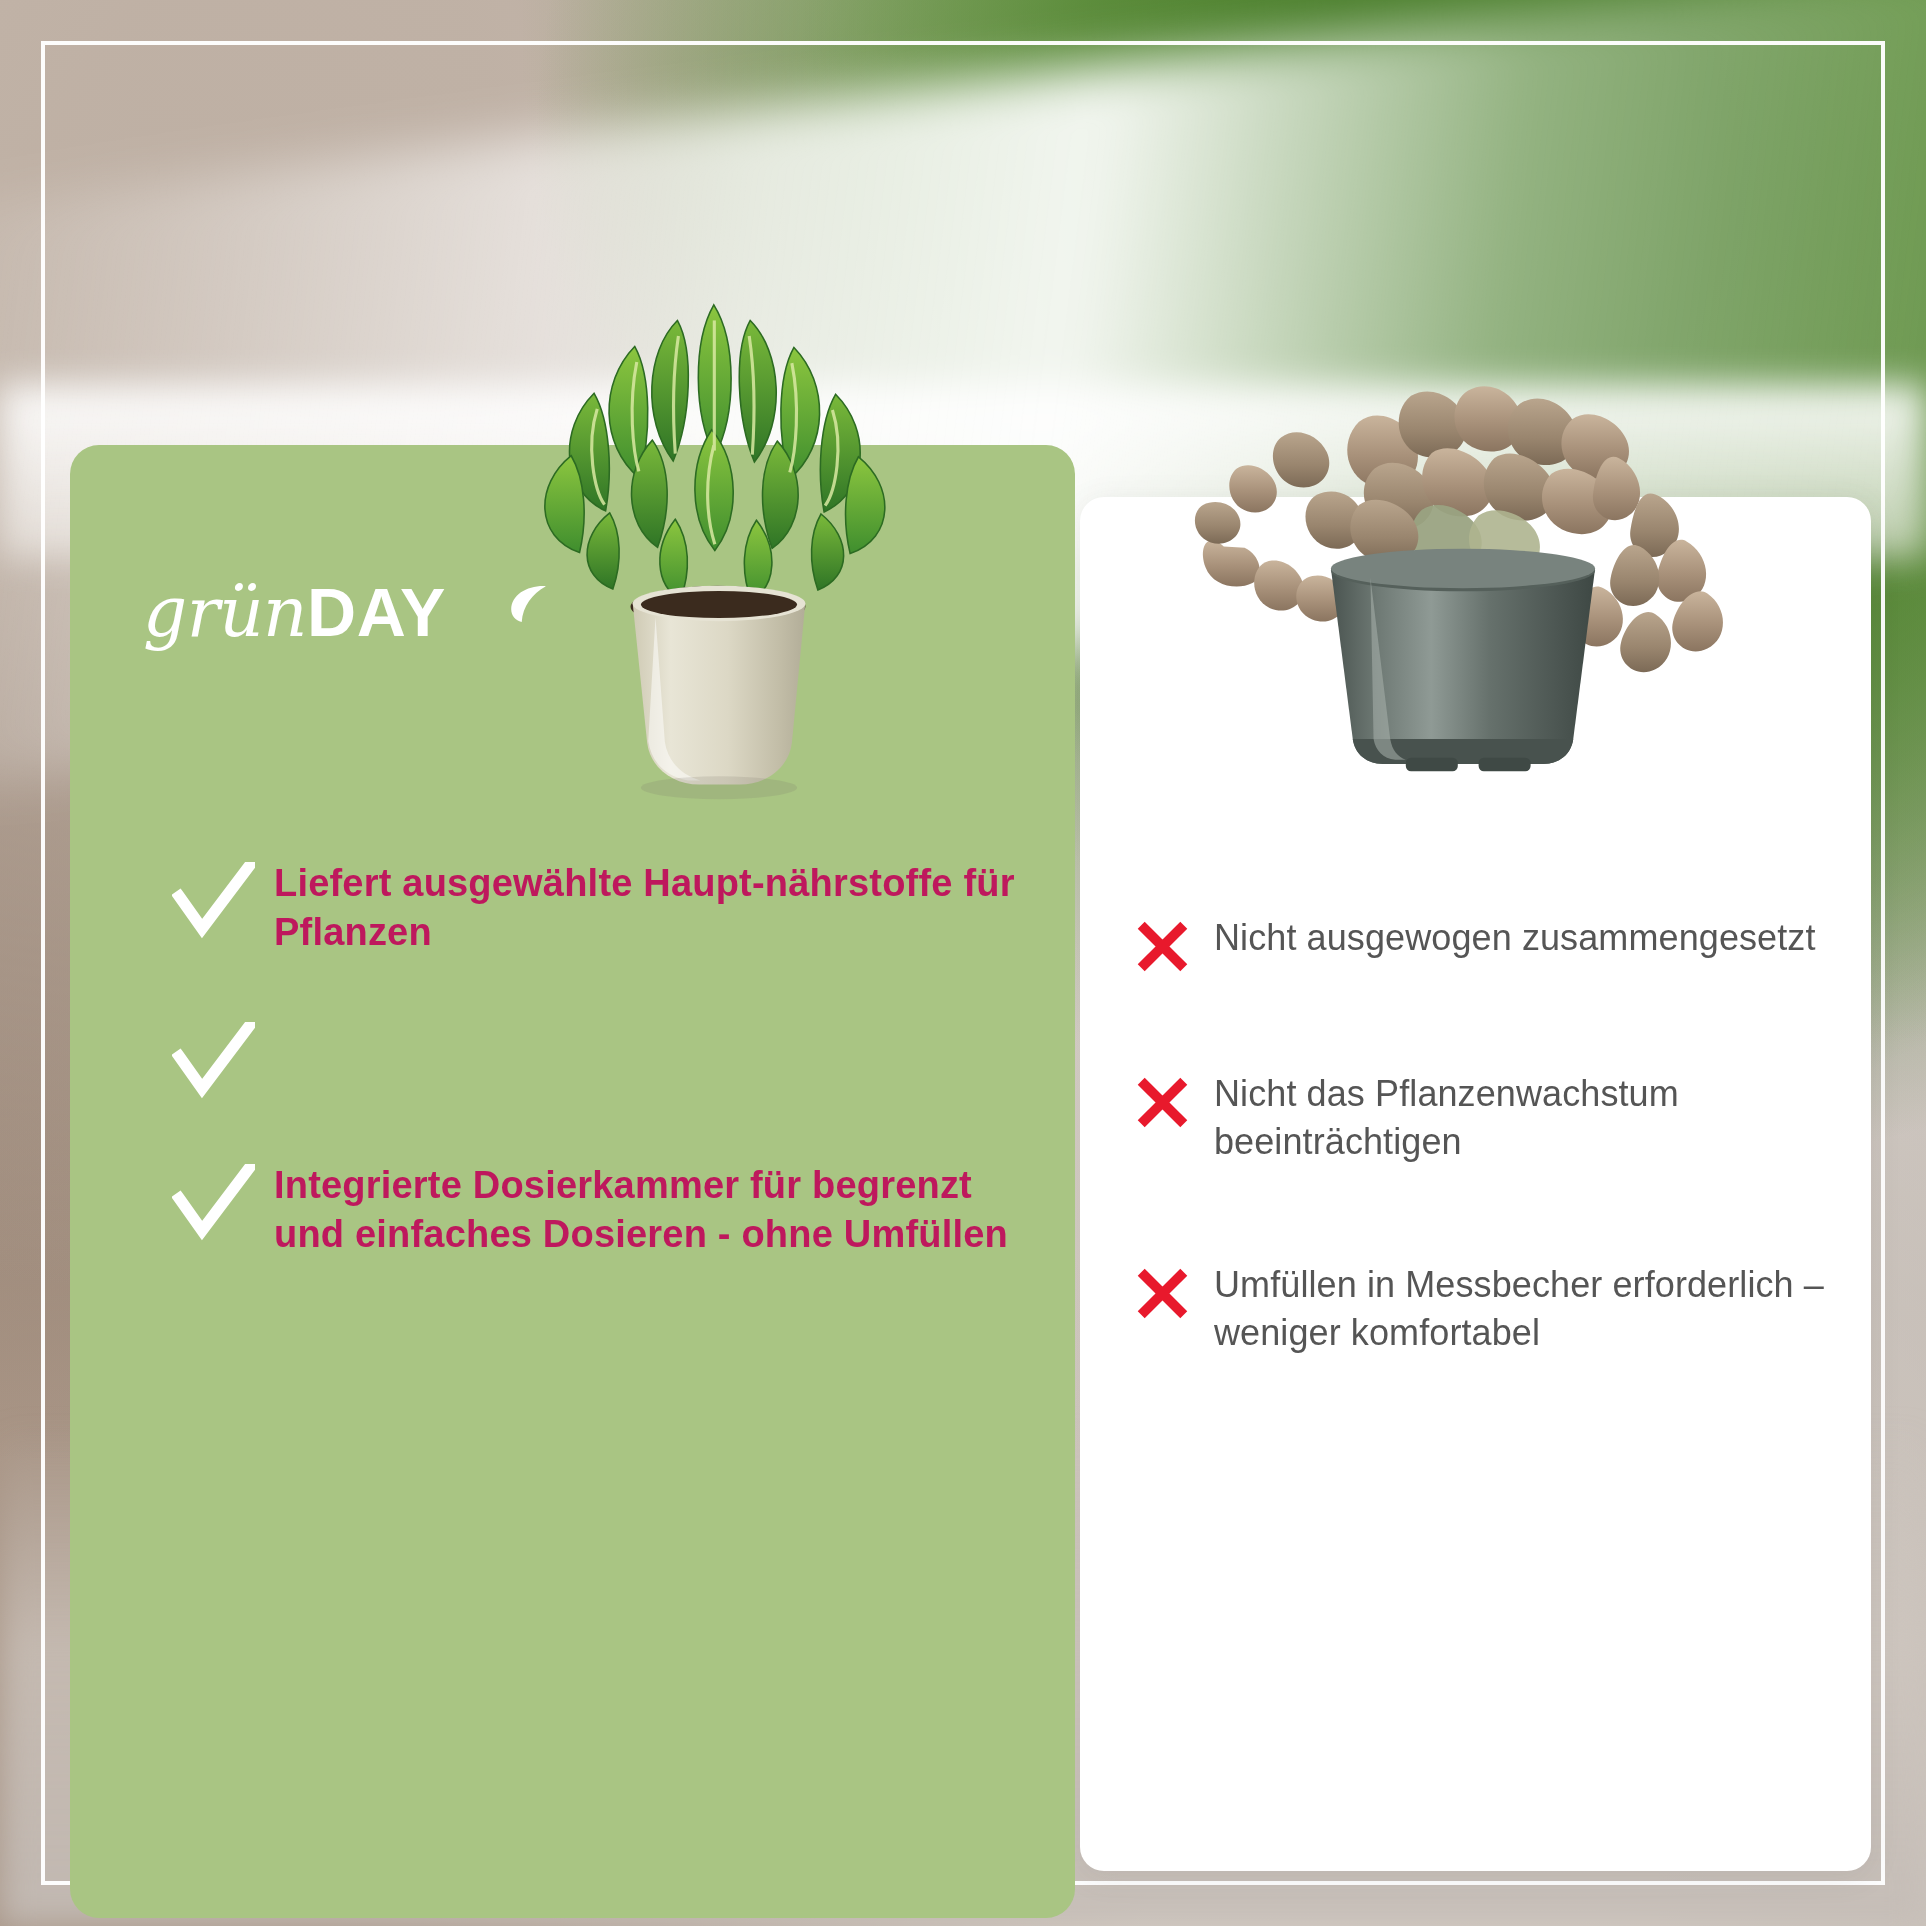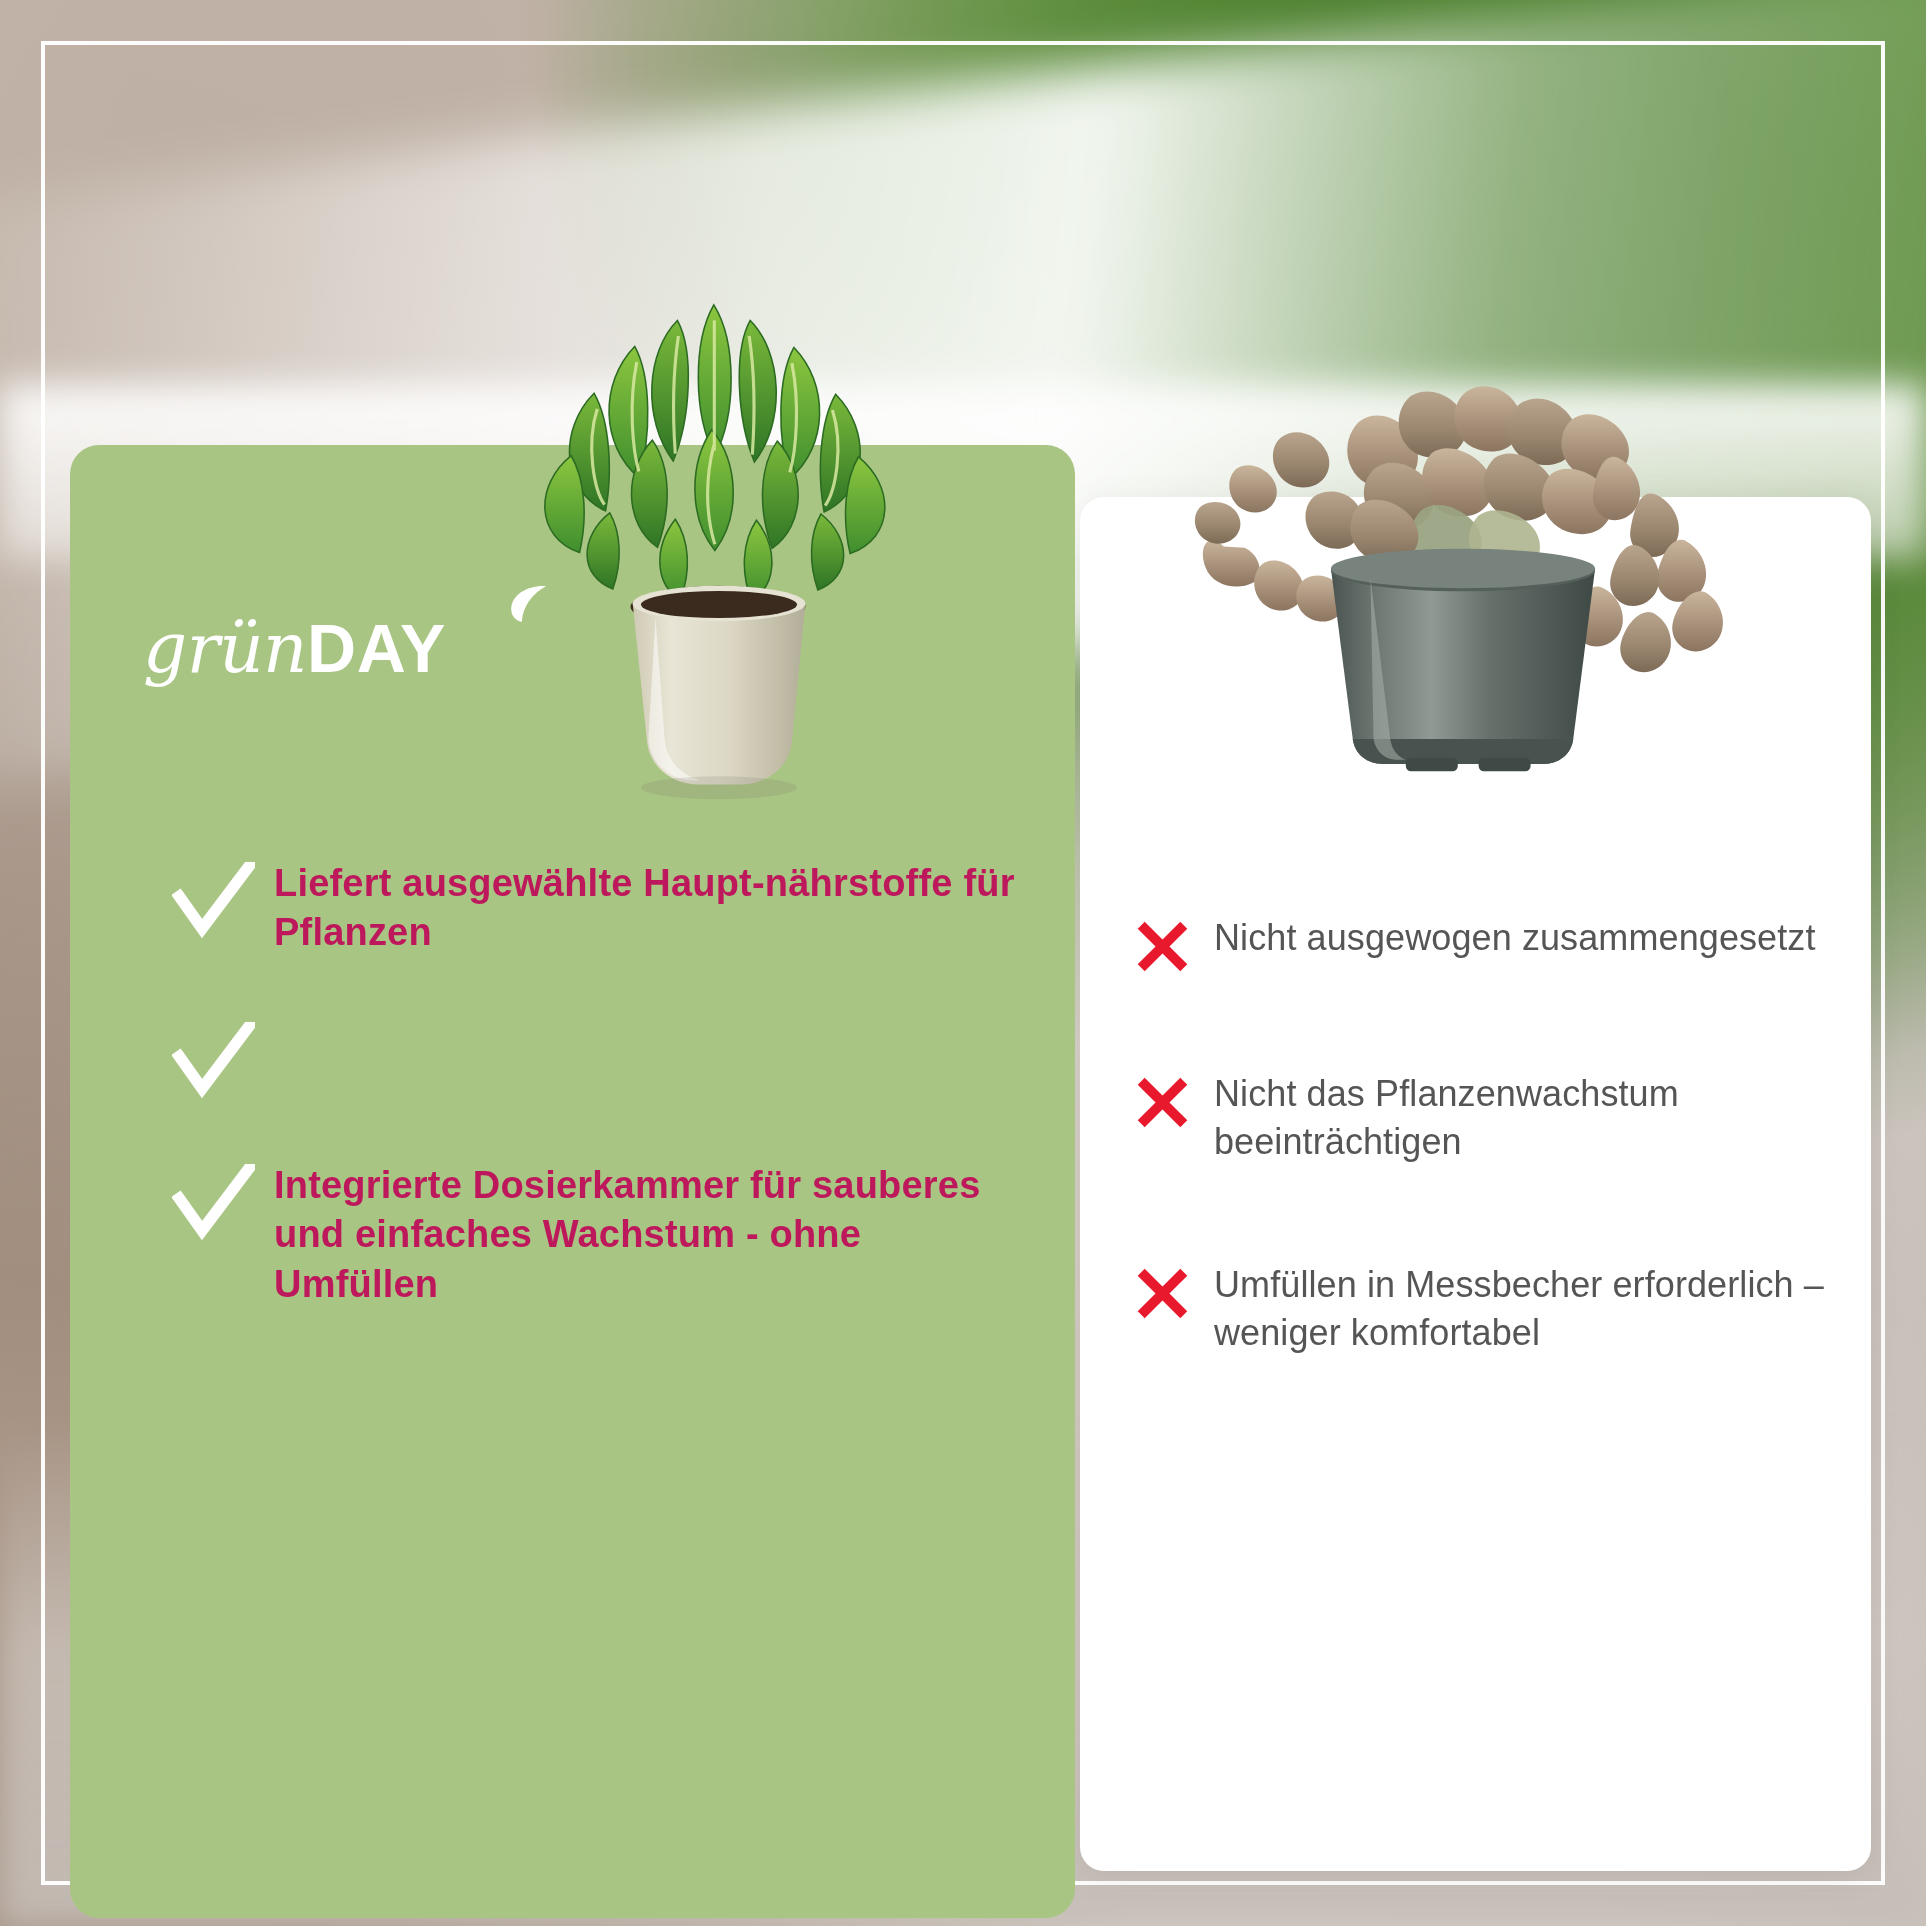--- a/index.html
+++ b/index.html
@@ -114,21 +114,20 @@
     color: #ffffff;
   }
   .logo-text {
     position: absolute;
     left: 0;
     top: 0;
     font-size: 67px;
     letter-spacing: -0.5px;
     white-space: nowrap;
     line-height: 1;
-    margin-top: 36px;
   }
   .logo-gruen {
     font-family: "DejaVu Serif", serif;
     font-style: italic;
     font-weight: 400;
     font-size: 69px;
   }
   .logo-day {
     font-family: "Liberation Sans", sans-serif;
     font-weight: bold;
@@ -382,21 +381,21 @@
     <div class="row-pro">
       <svg class="check-icon" viewBox="0 0 160 150" aria-hidden="true">
         <path d="M14 66 L 58 128 L 150 6" fill="none" stroke="#ffffff" stroke-width="22" stroke-linecap="square" stroke-linejoin="miter"></path>
       </svg>
     </div>
 
     <div class="row-pro">
       <svg class="check-icon" viewBox="0 0 160 150" aria-hidden="true">
         <path d="M14 66 L 58 128 L 150 6" fill="none" stroke="#ffffff" stroke-width="22" stroke-linecap="square" stroke-linejoin="miter"></path>
       </svg>
-      <div class="pro-text">Integrierte Dosierkammer für sauberes und einfaches Wachstum - ohne Umfüllen</div>
+      <div class="pro-text">Integrierte Dosierkammer für begrenzt und einfaches Dosieren - ohne Umfüllen</div>
     </div>
 
   </div>
 
   <div class="list-cons">
 
     <div class="row-con">
       <svg class="x-icon" viewBox="0 0 106 106" aria-hidden="true">
         <path d="M12 12 L 94 94 M 94 12 L 12 94" stroke="#e8192c" stroke-width="19" stroke-linecap="butt"></path>
       </svg>

